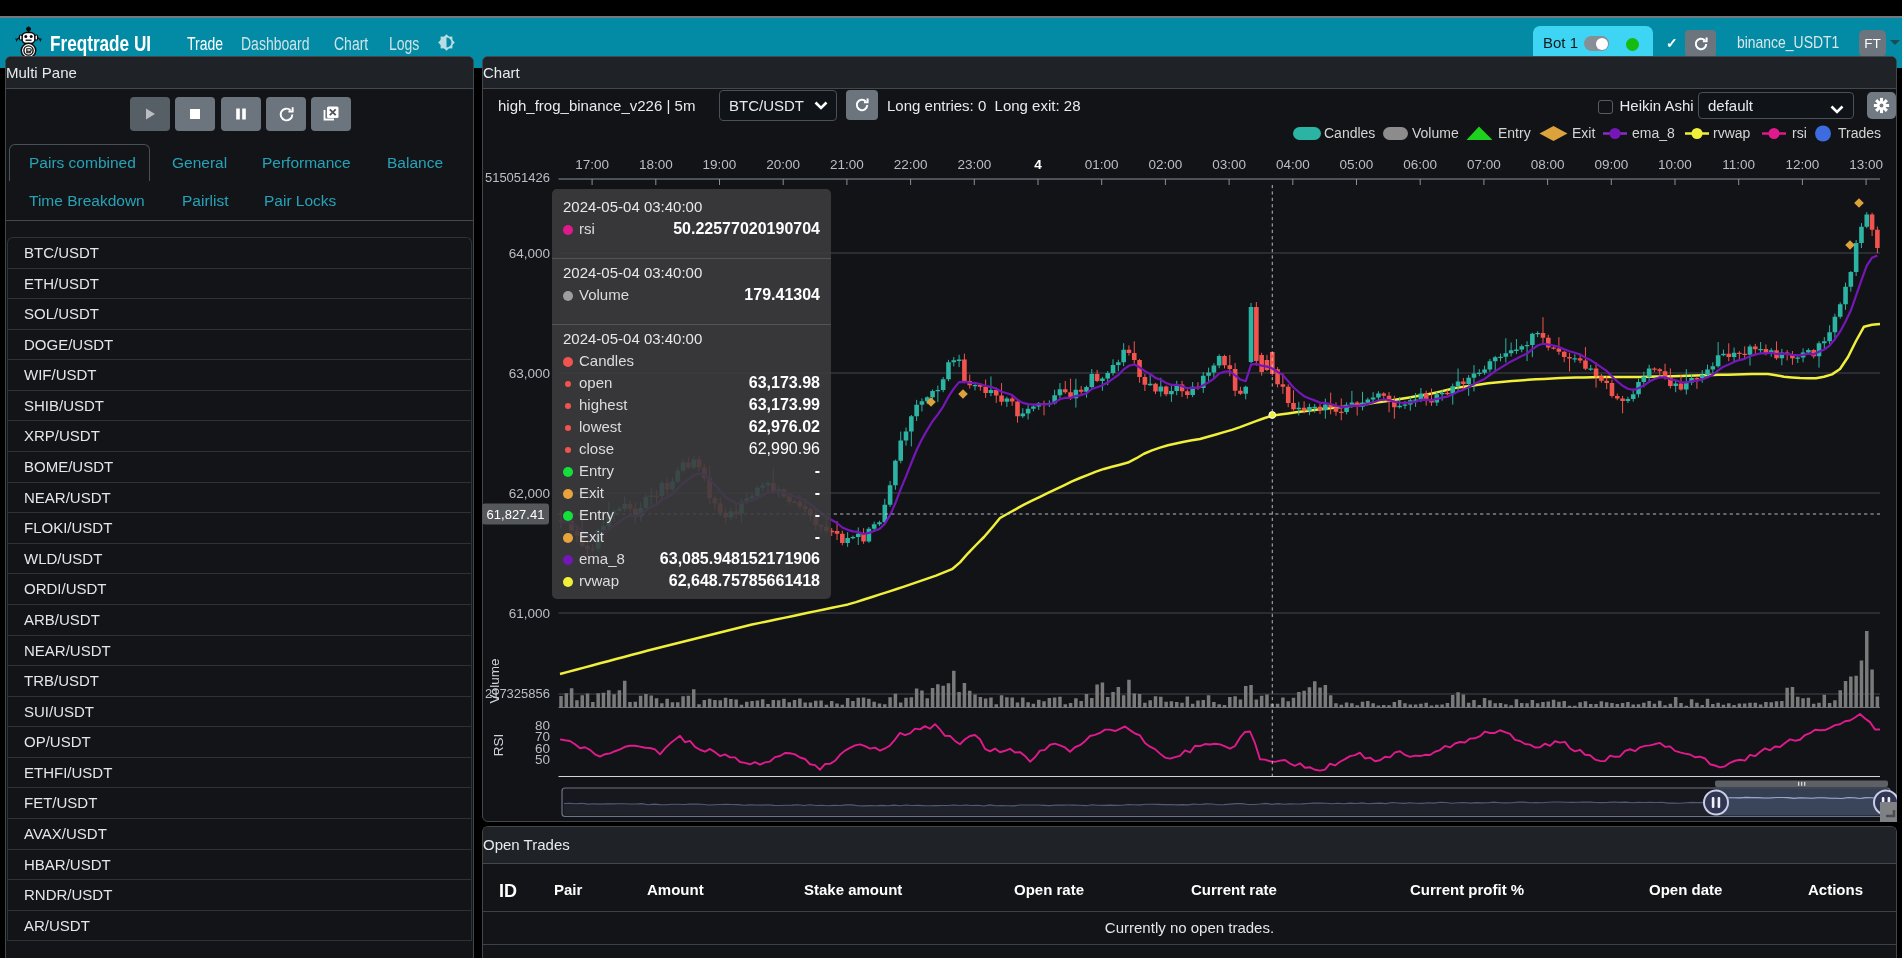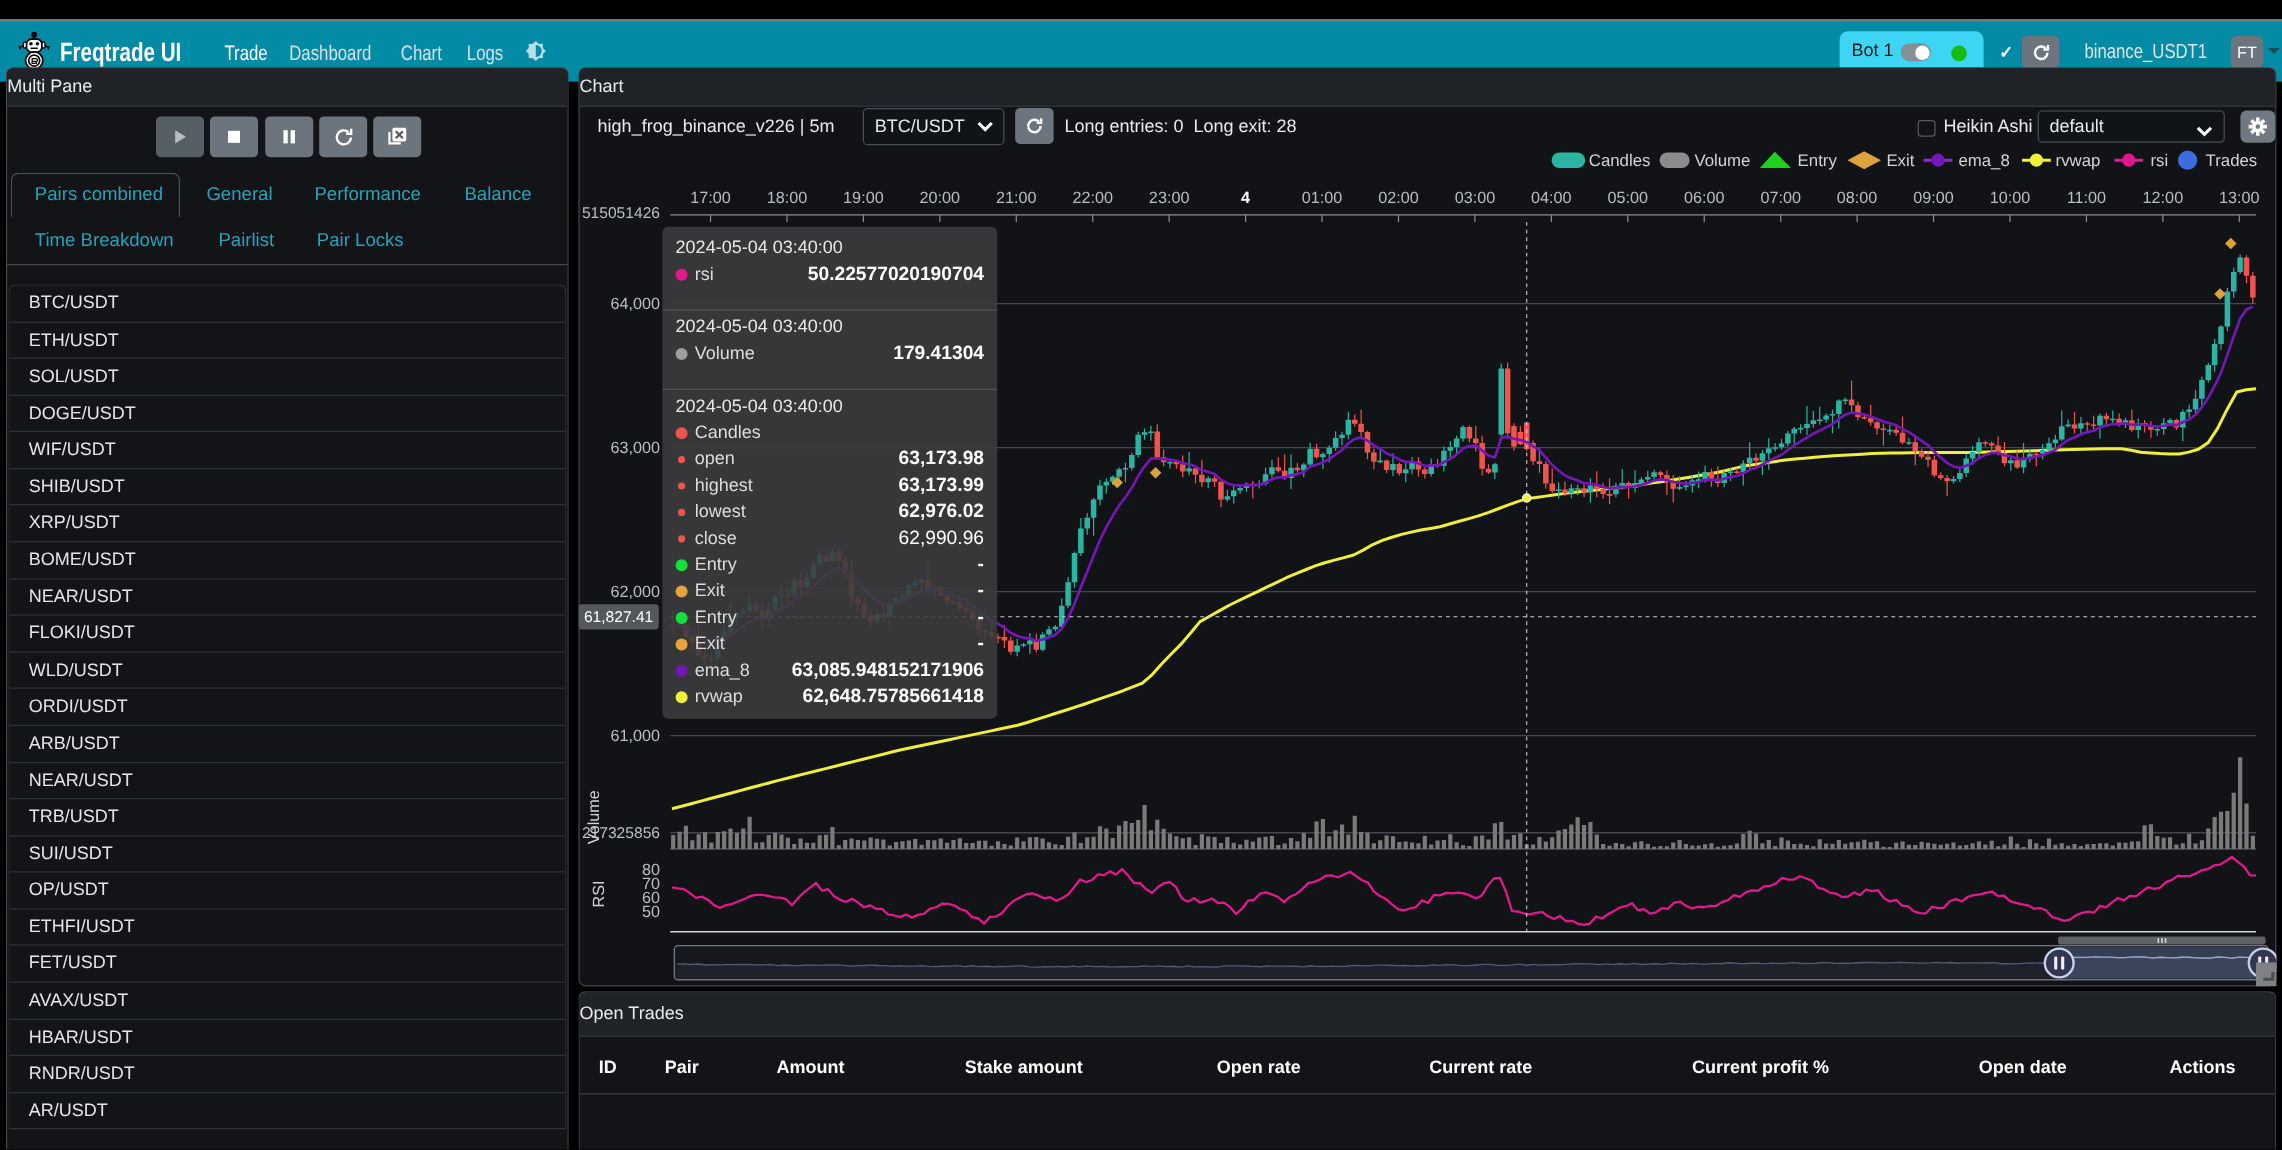--- a/index.html
+++ b/index.html
@@ -300,24 +300,25 @@
 <div style="position:absolute;left:11px;right:11px;top:315px;height:22px;line-height:22px;white-space:nowrap"><span style="display:inline-block;width:10px;height:10px;border-radius:50%;background:#14e03c;margin-right:6px;vertical-align:middle;margin-left:0px"></span><span style="color:#dcdcdc">Entry</span><span style="float:right;font-weight:bold;color:#fff;font-size:16px">-</span></div>
 <div style="position:absolute;left:11px;right:11px;top:337px;height:22px;line-height:22px;white-space:nowrap"><span style="display:inline-block;width:10px;height:10px;border-radius:50%;background:#e8a33d;margin-right:6px;vertical-align:middle;margin-left:0px"></span><span style="color:#dcdcdc">Exit</span><span style="float:right;font-weight:bold;color:#fff;font-size:16px">-</span></div>
 <div style="position:absolute;left:11px;right:11px;top:359px;height:22px;line-height:22px;white-space:nowrap"><span style="display:inline-block;width:10px;height:10px;border-radius:50%;background:#7517b8;margin-right:6px;vertical-align:middle;margin-left:0px"></span><span style="color:#dcdcdc">ema_8</span><span style="float:right;font-weight:bold;color:#fff;font-size:16px">63,085.948152171906</span></div>
 <div style="position:absolute;left:11px;right:11px;top:381px;height:22px;line-height:22px;white-space:nowrap"><span style="display:inline-block;width:10px;height:10px;border-radius:50%;background:#f0f03a;margin-right:6px;vertical-align:middle;margin-left:0px"></span><span style="color:#dcdcdc">rvwap</span><span style="float:right;font-weight:bold;color:#fff;font-size:16px">62,648.75785661418</span></div>
 </div>
 
 <div class="card" style="left:482px;top:826px;width:1415px;height:132px;border-radius:6px 6px 0 0;border-bottom:none">
   <div class="cardhead" style="height:37px;line-height:36px">Open Trades</div>
   <div style="position:absolute;left:0;top:37px;width:100%">
     <div style="position:relative;height:48px;border-bottom:1px solid #3c4146">
-      <span style="position:absolute;left:16px;top:17px;font-weight:bold;color:#fff;font-size:15px">ID</span>
+      <span style="position:absolute;left:16px;top:17px;font-weight:bold;color:#fff;font-size:18px">ID</span>
       <span style="position:absolute;left:71px;top:17px;font-weight:bold;color:#fff;font-size:15px">Pair</span>
       <span style="position:absolute;left:164px;top:17px;font-weight:bold;color:#fff;font-size:15px">Amount</span>
       <span style="position:absolute;left:321px;top:17px;font-weight:bold;color:#fff;font-size:15px">Stake amount</span>
       <span style="position:absolute;left:531px;top:17px;font-weight:bold;color:#fff;font-size:15px">Open rate</span>
       <span style="position:absolute;left:708px;top:17px;font-weight:bold;color:#fff;font-size:15px">Current rate</span>
       <span style="position:absolute;left:927px;top:17px;font-weight:bold;color:#fff;font-size:15px">Current profit %</span>
       <span style="position:absolute;left:1166px;top:17px;font-weight:bold;color:#fff;font-size:15px">Open date</span>
       <span style="position:absolute;left:1325px;top:17px;font-weight:bold;color:#fff;font-size:15px">Actions</span>
     </div>
+    <div style="height:32.5px;line-height:31px;text-align:center;color:#e4e6e9;font-size:15px;border-bottom:1px solid #3c4146">Currently no open trades.</div>
   </div>
 </div>
 </div>
 </body></html>

